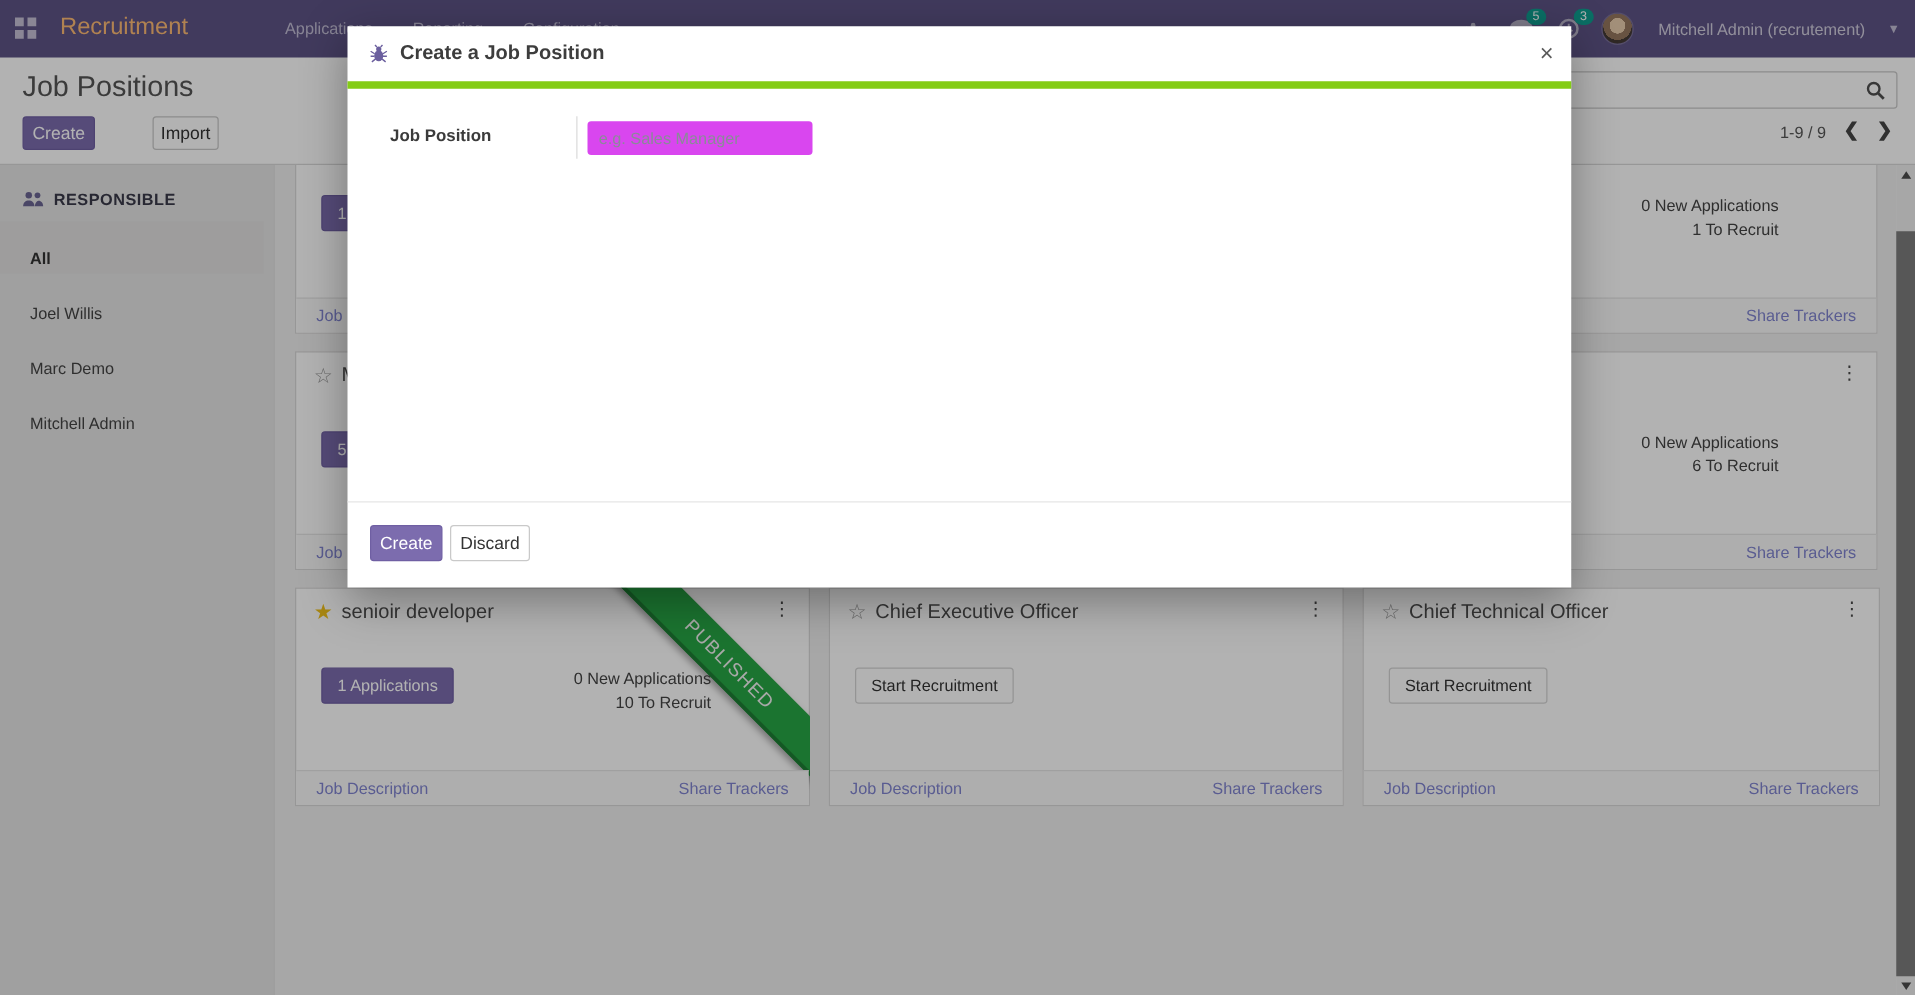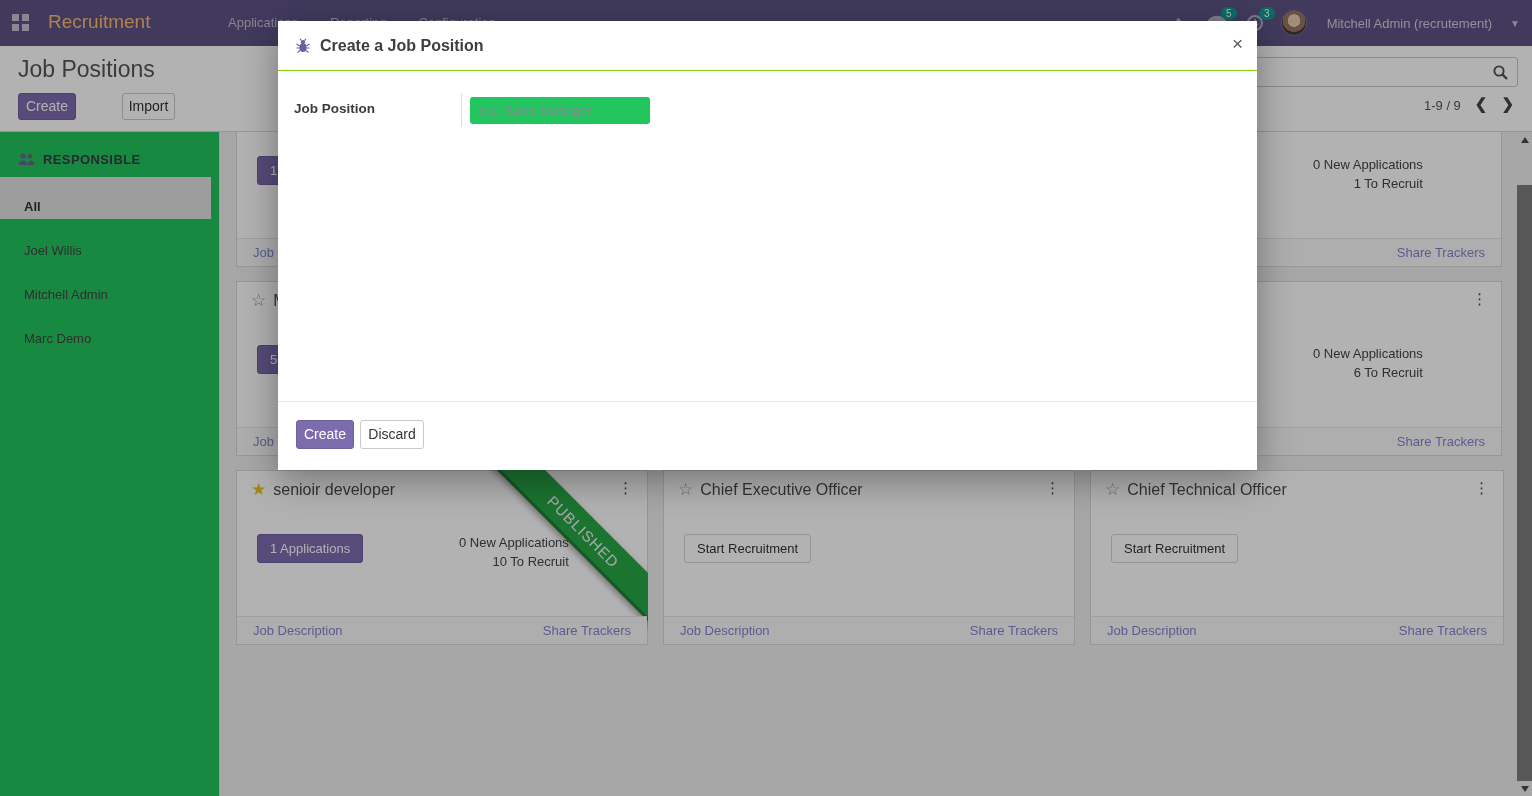--- a/index.html
+++ b/index.html
@@ -33,21 +33,21 @@
   .cp-create { position:absolute; left:18px; top:47px; width:58px; height:27px; line-height:25px; }
   .cp-import { position:absolute; left:83px; top:47px; width:53px; height:27px; line-height:25px;margin-left:39px; }
   .search-box { position:absolute; left:780px; top:11px; width:738px; height:30px; background:#fff;
     border:1px solid #c9c9c9; border-radius:3px; }
   .search-ico { position:absolute; right:8px; top:6px; cursor:pointer; }
   .pager { position:absolute; right:18px; top:49px; display:flex; align-items:flex-end; gap:14px; }
   .pager-text { font-size:13px; color:#555; }
   .pg-arrow { font-size:15px; color:#454545; cursor:pointer; font-weight:bold; }
 
   
-  .sidebar { position:absolute; left:0; top:132px; width:220px; height:664px; background:#22c55e; border-right:1px solid #e3e3e3; }
+  .sidebar { position:absolute; left:0; top:132px; width:220px; height:664px; background:#e5e5e5; border-right:1px solid #e3e3e3; }
   .sb-head { display:flex; align-items:center; gap:8px; padding:20px 0 10px 18px;
     font-size:13px; font-weight:bold; color:#3a3a4a; letter-spacing:.4px; }
   .sb-item { font-size:13px; color:#444; padding:22px 0 5px 24px; margin:0 8px 2px 0; cursor:pointer; }
   .sb-item.sel { background:#e2e1e1; font-weight:bold; color:#333; }
 
   
   .content { position:absolute; left:220px; top:132px; width:1297px; height:664px; background:#f0efef; overflow:hidden; }
   .kcard { position:absolute; width:412px; height:175px; background:#fff; border:1px solid #d8d8d8; }
   .kc-titlerow { position:absolute; left:14px; top:8px; display:flex; align-items:center; gap:7px; }
   .star { font-size:17px; cursor:pointer; }
@@ -74,27 +74,27 @@
   .sb-arrow { position:absolute; left:0; width:15px; height:15px; display:flex; align-items:center;
     justify-content:center; cursor:pointer; }
   .tri-up { width:0; height:0; border-left:4px solid transparent; border-right:4px solid transparent; border-bottom:6px solid #4d4d4d; }
   .tri-down { width:0; height:0; border-left:4px solid transparent; border-right:4px solid transparent; border-top:6px solid #4d4d4d; }
   .sb-thumb { position:absolute; left:0; top:53px; width:15px; height:596px; background:#7d7d7d; cursor:grab; }
 
   
   .overlay { position:absolute; inset:0; background:rgba(0,0,0,0.30); z-index:10; }
   .modal { position:absolute; left:278px; top:21px; width:979px; height:449px; background:#fff; z-index:20;
     box-shadow:0 10px 35px rgba(0,0,0,.35); }
-  .m-head { position:relative; height:50px; border-bottom:1px solid #84cc16; display:flex; align-items:center; padding-left:17px; gap:9px; }
+  .m-head { position:relative; height:50px; border-bottom:6px solid #84cc16; display:flex; align-items:center; padding-left:17px; gap:9px; }
   .m-title { font-size:16px; font-weight:bold; color:#3d3d3d; }
   .m-close { position:absolute; right:14px; top:13px; font-size:19px; color:#5a5a5a; cursor:pointer; line-height:19px; }
   .m-body { position:relative; height:330px; }
-  .m-label { position:absolute; left:16px; top:30px; font-size:13.5px; font-weight:bold; color:#3b3b3b; }
+  .m-label { position:absolute; left:34px; top:30px; font-size:13.5px; font-weight:bold; color:#3b3b3b; }
   .m-sep { position:absolute; left:183px; top:22px; width:1px; height:34px; background:#dcdcdc; }
-  .m-input { position:absolute; left:192px; top:26px; width:180px; height:27px; background:#22c55e;
+  .m-input { position:absolute; left:192px; top:26px; width:180px; height:27px; background:#d946ef;
     border:none; border-radius:3px; padding:0 9px; font-size:13px; color:#333;
     font-family:"Liberation Sans", sans-serif; outline:none; }
   .m-input::placeholder { color:#8a8a98; }
   .m-foot { position:absolute; left:0; right:0; bottom:0; height:69px; border-top:1px solid #e6e6e6; }
   .m-create { position:absolute; left:18px; top:18px; width:58px; height:29px; line-height:27px; }
   .m-discard { position:absolute; left:82px; top:18px; width:64px; height:29px; line-height:27px; }
 </style>
 </head>
 <body>
 
@@ -163,22 +163,22 @@
     <svg width="17" height="13" viewBox="0 0 17 13">
         <circle cx="5" cy="3.2" r="2.6" fill="#6b6593"></circle>
         <path d="M0.5 12c0-3 2-4.6 4.5-4.6S9.5 9 9.5 12z" fill="#6b6593"></path>
         <circle cx="12" cy="3.2" r="2.3" fill="#6b6593"></circle>
         <path d="M9.8 12c.3-2.6 1.5-4.2 2.9-4.4 2-.2 3.8 1.7 3.8 4.4z" fill="#6b6593"></path>
       </svg>
     <span>RESPONSIBLE</span>
   </div>
   <div class="sb-item sel">All</div>
   <div class="sb-item">Joel Willis</div>
+  <div class="sb-item">Marc Demo</div>
   <div class="sb-item">Mitchell Admin</div>
-  <div class="sb-item">Marc Demo</div>
 </div>
 
 <div class="content">
 
   <div class="kcard" style="left:16px; top:-40px;">
     <div class="kc-badge">1 Applications</div>
     <div class="kc-foot">
       <span class="kc-link">Job Description</span>
       <span class="kc-link r">Share Trackers</span>
     </div>

